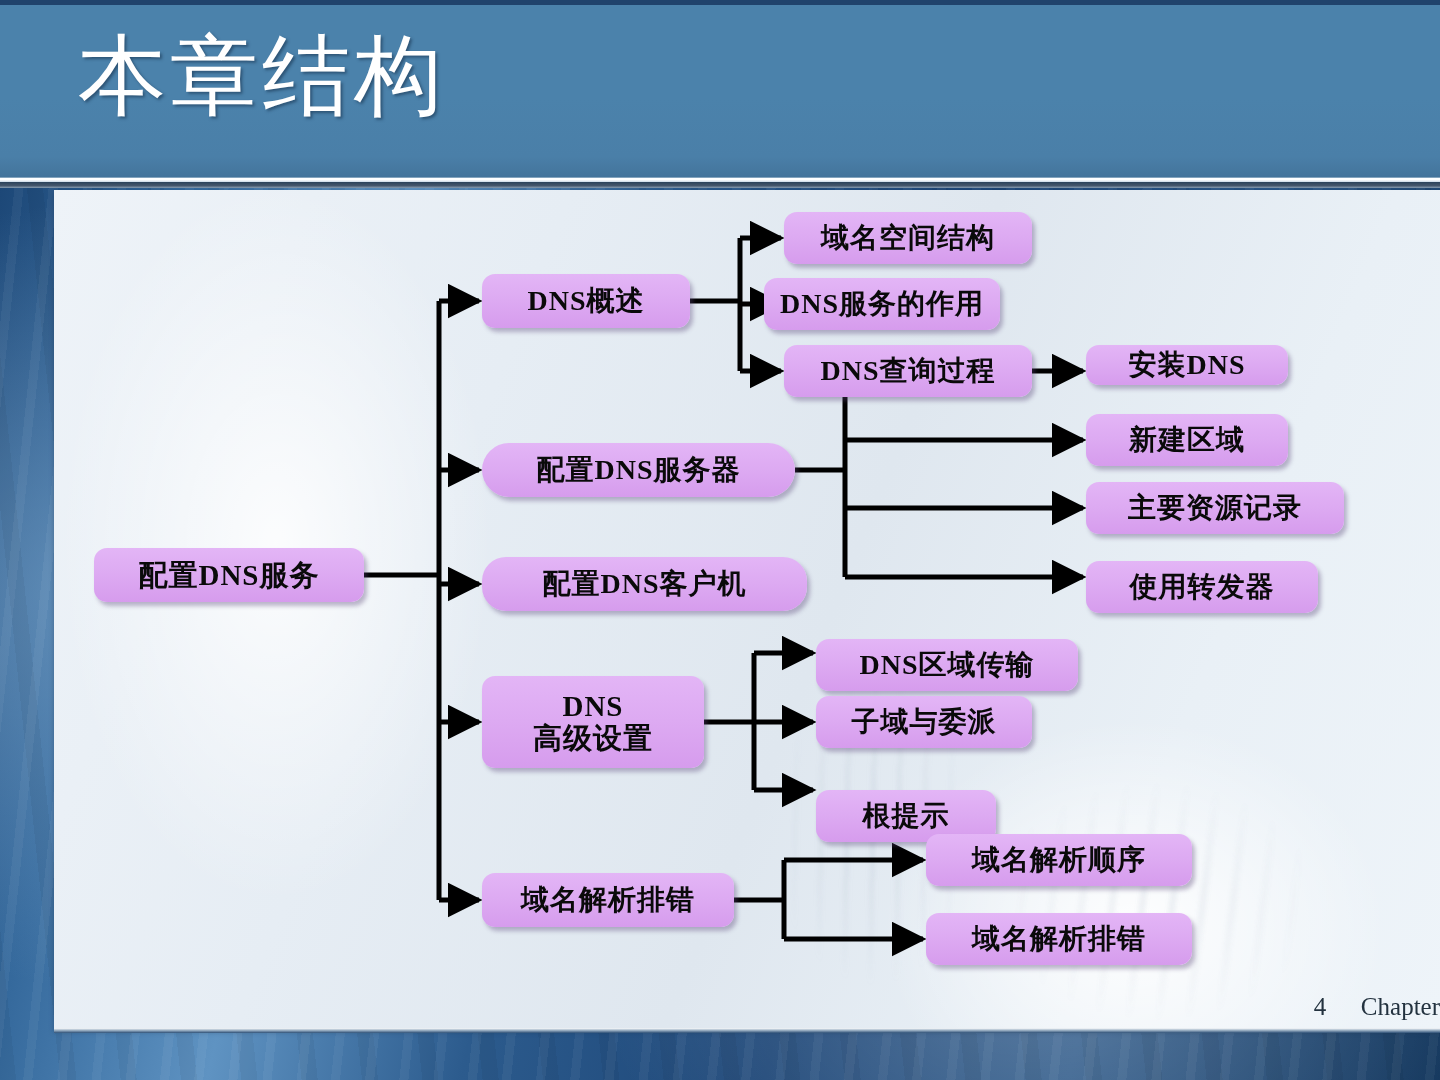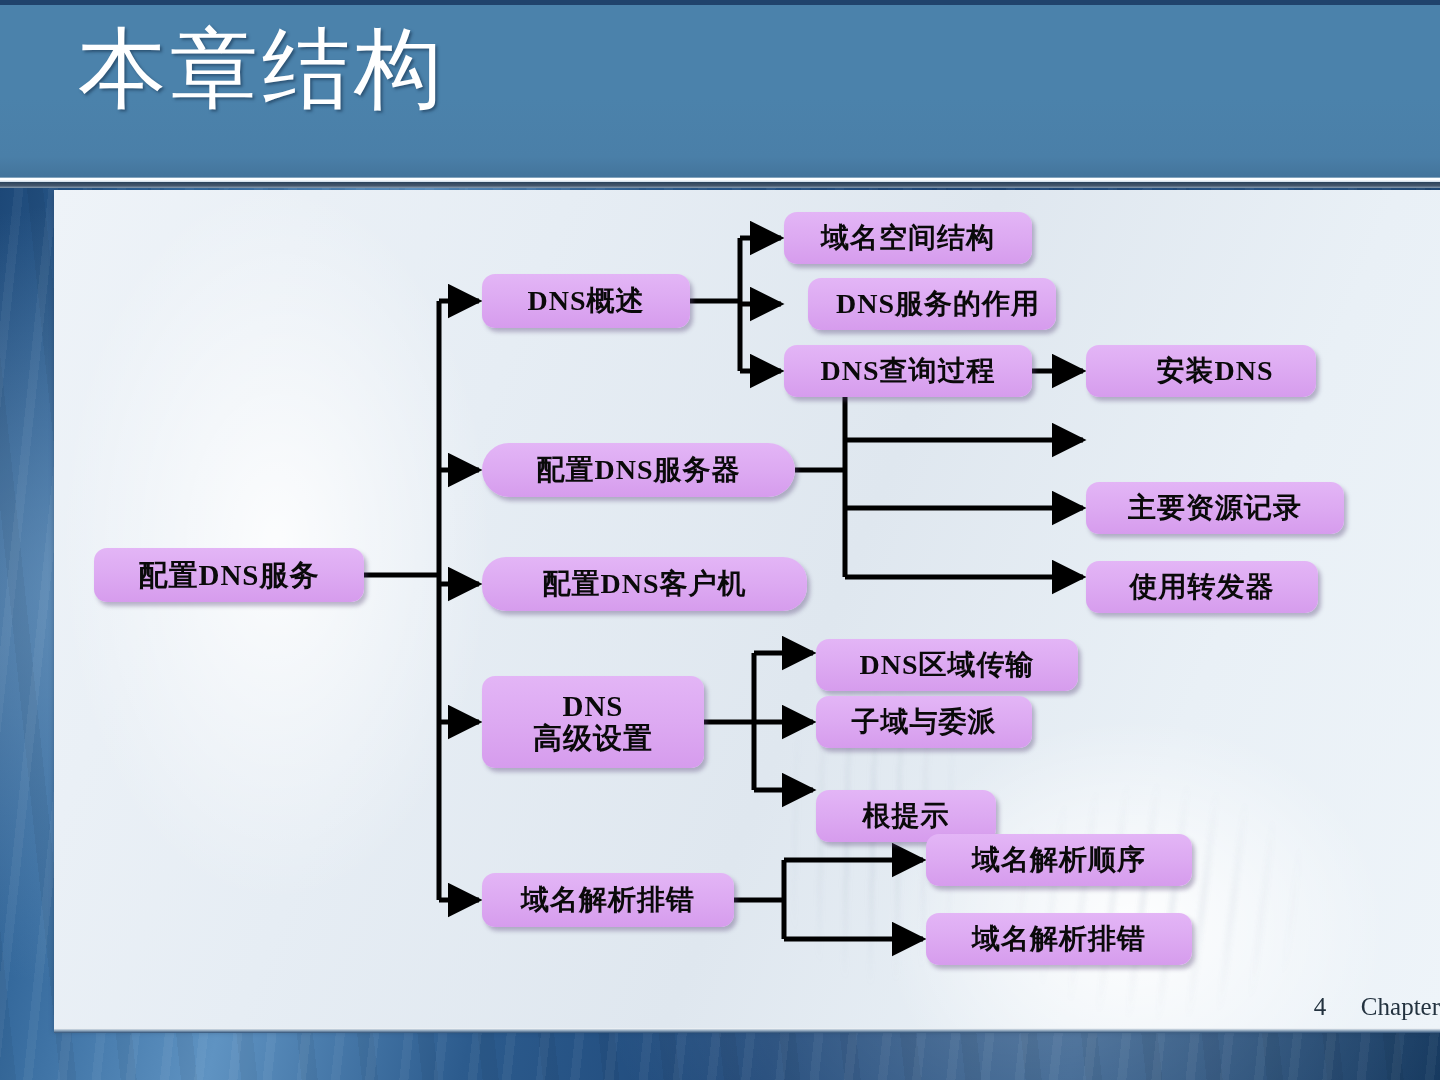--- a/index.html
+++ b/index.html
@@ -32,21 +32,21 @@
     background:linear-gradient(180deg,#4b82ab 0%, #4b82ab 55%, #4a7fa8 88%, #43739a 100%);
     box-shadow:inset 0 -1px 0 rgba(255,255,255,.35);
   }
   .header-topline{position:absolute;left:0;top:0;width:1440px;height:5px;background:#20436c;}
   .header-underline{position:absolute;left:0;top:178px;width:1440px;height:4px;
     background:linear-gradient(180deg,#ffffff 0%, #ffffff 45%, #c9d8e6 100%);}
   .header-underline2{position:absolute;left:0;top:182px;width:1440px;height:6px;
     background:linear-gradient(180deg,#2b435c 0%, #44566b 60%, #8aa0b4 100%);}
   .title{
     position:absolute;left:78px;top:30px;
-    font-family:Liberation Mono, monospace;
+    font-family:Liberation Sans, sans-serif;
     font-size:88px;line-height:1.05;color:#ffffff;font-weight:400;
     letter-spacing:4px;
     text-shadow:2px 2px 3px rgba(20,45,72,.55);
     white-space:nowrap;
   }
 
   
   .panel{
     position:absolute;left:54px;top:190px;width:1386px;height:840px;
     background:
@@ -159,24 +159,25 @@
           <path d="M 730 670 L 730 749" stroke-linecap="butt"></path>
           <path d="M 730 670 L 869 670" marker-end="url(#arrow)" stroke-linecap="butt"></path>
           <path d="M 730 749 L 869 749" marker-end="url(#arrow)" stroke-linecap="butt"></path>
         </g>
     </svg>
 
     <div id="diagram">
         <div class="node big" style="left: 40px; top: 358px; width: 270px; height: 54px;">配置DNS服务</div>
         <div class="node" style="left: 428px; top: 84px; width: 208px; height: 54px;">DNS概述</div>
         <div class="node" style="left: 730px; top: 22px; width: 248px; height: 52px;">域名空间结构</div>
-        <div class="node" style="left: 754px; top: 88px; width: 236px; height: 52px; padding-left: 12px;">DNS服务的作用</div>
+        <div class="node" style="left: 710px; top: 88px; width: 236px; height: 52px;">DNS服务的作用</div>
         <div class="node" style="left: 730px; top: 155px; width: 248px; height: 52px;">DNS查询过程</div>
         <div class="node" style="left: 428px; top: 253px; width: 313px; height: 54px; border-radius: 27px;">配置DNS服务器</div>
-        <div class="node" style="left: 1032px; top: 155px; width: 202px; height: 52px; padding-left: 28px;">安装DNS</div>
+        <div class="node" style="left: 1032px; top: 155px; width: 202px; height: 40px;">安装DNS</div>
+        <div class="node" style="left: 1032px; top: 224px; width: 202px; height: 52px;">新建区域</div>
         <div class="node" style="left: 1032px; top: 292px; width: 258px; height: 52px;">主要资源记录</div>
         <div class="node" style="left: 1032px; top: 371px; width: 232px; height: 52px;">使用转发器</div>
         <div class="node" style="left: 428px; top: 367px; width: 325px; height: 54px; border-radius: 24px;">配置DNS客户机</div>
         <div class="node big" style="left: 428px; top: 486px; width: 222px; height: 92px;">DNS
 高级设置</div>
         <div class="node" style="left: 762px; top: 437px; width: 262px; height: 52px; margin-top: 12px;">DNS区域传输</div>
         <div class="node" style="left: 762px; top: 506px; width: 216px; height: 52px;">子域与委派</div>
         <div class="node" style="left: 762px; top: 600px; width: 180px; height: 52px;">根提示</div>
         <div class="node" style="left: 428px; top: 683px; width: 252px; height: 54px;">域名解析排错</div>
         <div class="node" style="left: 872px; top: 644px; width: 266px; height: 52px;">域名解析顺序</div>

